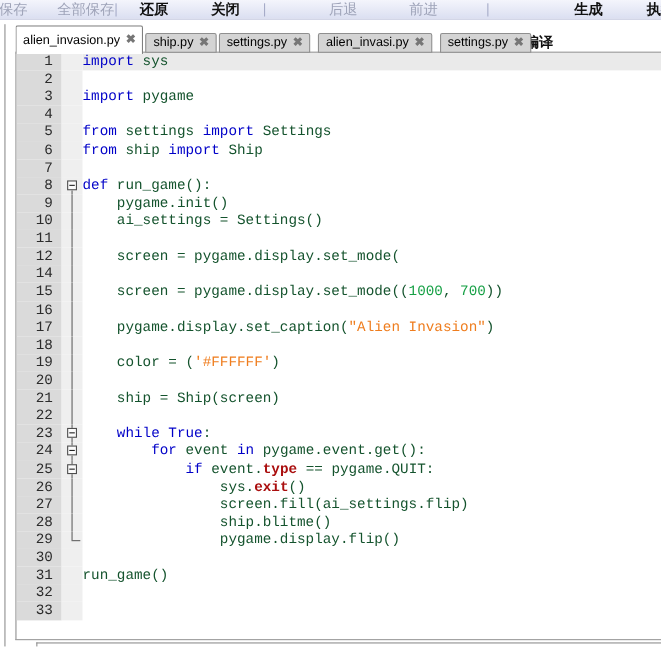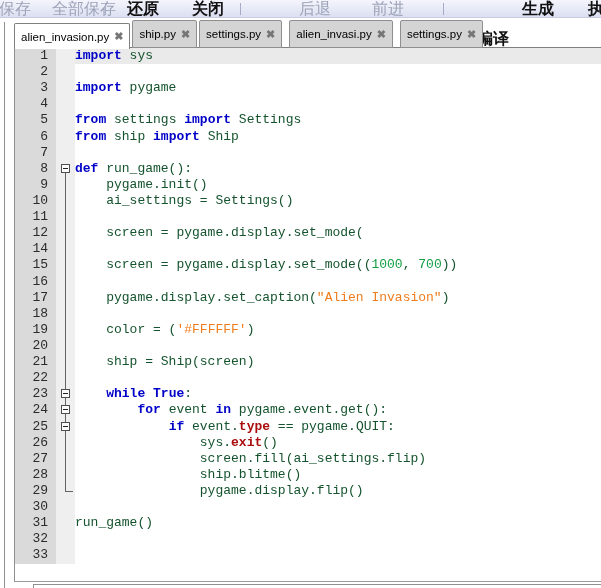--- a/index.html
+++ b/index.html
@@ -10,36 +10,36 @@
   }
 
   
   .toolbar {
     position:absolute; left:0; top:0; width:601px; height:18px;
     background:linear-gradient(#f4f5fc, #dbdff1);
     border-bottom:1px solid #c9cde2;
   }
   .tb-item {
     position:absolute; top:0; height:18px; line-height:17px;
-    font-size:16px; color:#111; font-weight:600; white-space:nowrap; cursor:default;font-family:Liberation Serif, serif;
+    font-size:13px; color:#111; font-weight:600; white-space:nowrap; cursor:default;font-family:Liberation Serif, serif;
   }
   .tb-item.disabled { color:#9ea3b8; font-weight:400; }
   .tb-sep { position:absolute; top:3px; width:1px; height:12px; background:#a6abc8; }
 
   
   .left-strip-line { position:absolute; left:4px; top:22px; width:1px; height:566px; background:#8f8f8f; }
 
   
   .tabbar {
     position:absolute; left:14px; top:22px; height:26px; right:0;
     display:flex; align-items:flex-end;
   }
   .tabbar-underline { position:absolute; left:14px; top:47px; right:0; height:1px; background:#7f7f7f; }
   .tab {
-    height:28px; background:#d4d4d4; border:1px solid #8f8f8f;
+    height:18px; background:#d4d4d4; border:1px solid #8f8f8f;
     display:flex; align-items:center; padding:0 6px; margin-right:2px;
     font-size:11.5px; color:#000; white-space:nowrap; cursor:default;
     border-radius:2px 2px 0 0; position:relative; z-index:1;
   }
   .tab.gap { margin-left:5px; }
   .tab.active {
     height:26px; background:#fff; border-color:#7f7f7f; border-bottom:none;
     z-index:3; margin-bottom:-1px;
   }
   .tab .close-x {
@@ -59,21 +59,21 @@
     width:41px; background:#dadada; color:#2b2b2b;
     font-size:13px; line-height:16.12px; text-align:right; padding-right:8px;
     flex:none;
   }
   .fold { width:19px; background:#efefef; position:relative; flex:none; }
   .code {
     flex:1; font-size:13px; line-height:16.12px; white-space:pre; color:#000;
   }
   .code.hl { background:var(--caret-line, #eaeaea); }
 
-  .tok-k { color:var(--c-key,#0000c8); font-weight:bold; }
+  .tok-k { color:var(--c-key,#0000c8); font-weight:normal; }
   .tok-s { color:var(--c-str,#ef7d1e); }
   .tok-n { color:var(--c-num,#16a045); }
   .tok-b { color:var(--c-blt,#aa0e0e); font-weight:bold; }
   .tok-d { color:#14532d; }
 
   
   .fv { position:absolute; left:9px; width:1px; background:#636363; }
   .fv.full { top:0; bottom:0; }
   .fv.top { top:0; height:4px; }
   .fv.bottom { top:12px; bottom:0; }

